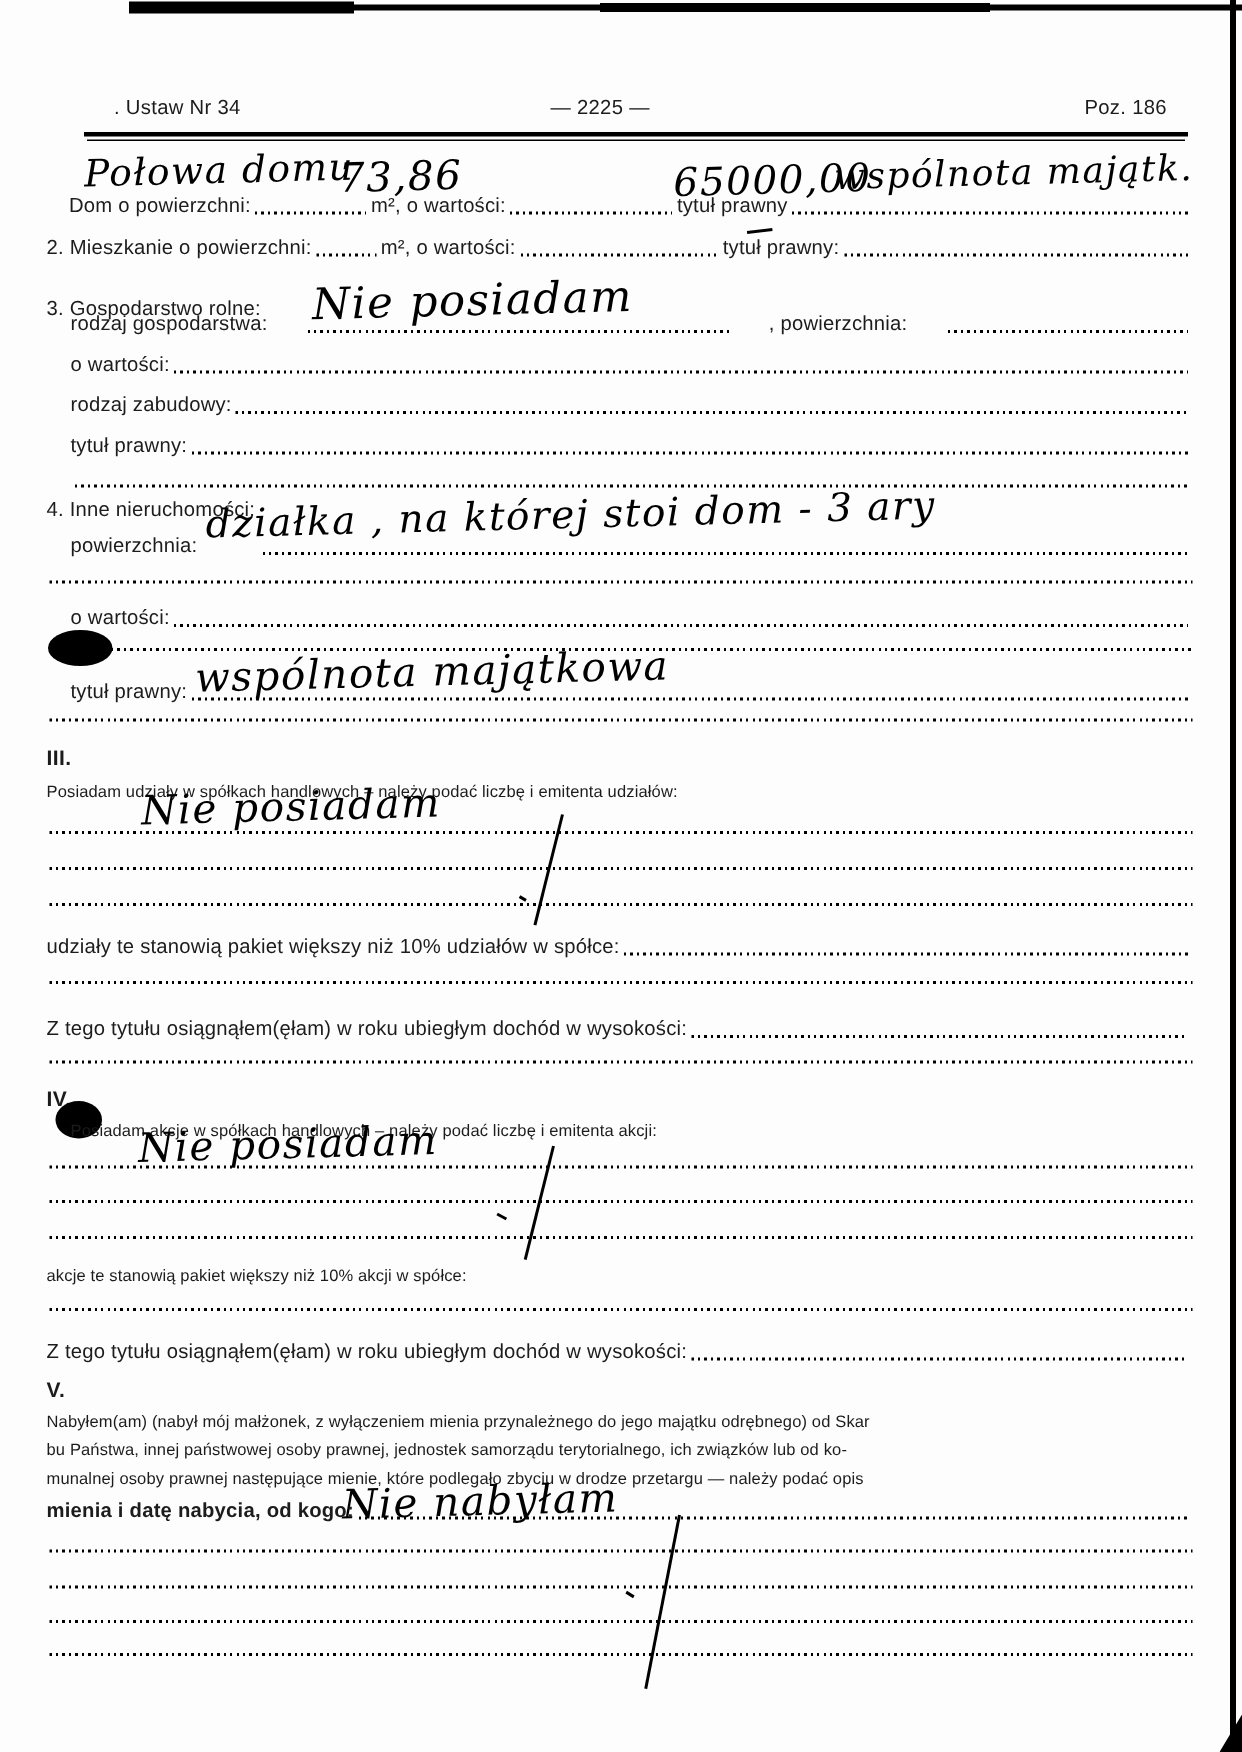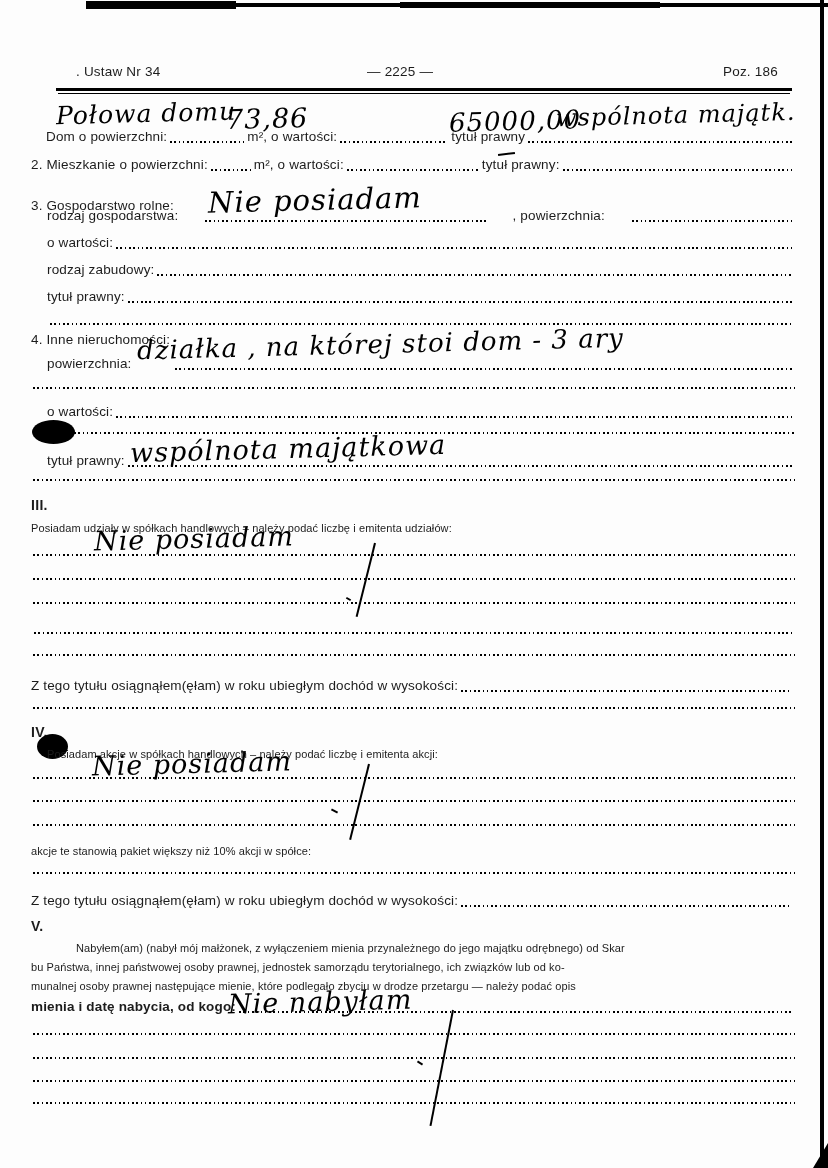--- a/index.html
+++ b/index.html
@@ -115,20 +115,21 @@
 
 <div class="hd" style="top:497px;">III.</div>
 <div class="pl" style="top:520px;">Posiadam udziały w spółkach handlowych – należy podać liczbę i emitenta udziałów:</div>
 <div class="hw" style="left:94px;top:523px;font-size:27px;">Nie posiadam</div>
 <div class="fw" style="top:554px;"></div>
 <div class="fw" style="top:578px;"></div>
 <div class="fw" style="top:602px;"></div>
 <div class="slash" style="left:374px;top:543px;height:76px;transform:rotate(14deg);"></div>
 <div class="art" style="left:346px;top:598px;width:5px;height:2px;transform:rotate(30deg);"></div>
 <div class="prow" style="left:31px;top:622px;">
+  <span class="lbl">udziały te stanowią pakiet większy niż 10% udziałów w spółce:</span>
   <span class="dots"></span>
 </div>
 <div class="fw" style="top:654px;"></div>
 <div class="prow" style="left:31px;top:677px;">
   <span class="lbl">Z tego tytułu osiągnąłem(ęłam) w roku ubiegłym dochód w wysokości:</span>
   <span class="dots"></span>
 </div>
 <div class="fw" style="top:707px;"></div>
 
 <div class="hd" style="top:724px;">IV.</div>
@@ -141,21 +142,21 @@
 <div class="slash" style="left:368px;top:764px;height:78px;transform:rotate(14deg);"></div>
 <div class="art" style="left:331px;top:810px;width:7px;height:2px;transform:rotate(28deg);"></div>
 <div class="pl" style="top:843px;">akcje te stanowią pakiet większy niż 10% akcji w spółce:</div>
 <div class="fw" style="top:872px;"></div>
 <div class="prow" style="left:31px;top:892px;">
   <span class="lbl">Z tego tytułu osiągnąłem(ęłam) w roku ubiegłym dochód w wysokości:</span>
   <span class="dots"></span>
 </div>
 
 <div class="hd" style="top:918px;">V.</div>
-<div class="pl" style="top:940px;margin-left:45px;">Nabyłem(am) (nabył mój małżonek, z wyłączeniem mienia przynależnego do jego majątku odrębnego) od Skar</div>
+<div class="pl" style="top:940px;">Nabyłem(am) (nabył mój małżonek, z wyłączeniem mienia przynależnego do jego majątku odrębnego) od Skar</div>
 <div class="pl" style="top:959px;">bu Państwa, innej państwowej osoby prawnej, jednostek samorządu terytorialnego, ich związków lub od ko-</div>
 <div class="pl" style="top:978px;">munalnej osoby prawnej następujące mienie, które podlegało zbyciu w drodze przetargu — należy podać opis</div>
 <div class="hw" style="left:228px;top:986px;font-size:27px;">Nie nabyłam</div>
 <div class="prow" style="left:31px;top:998px;font-weight:bold;">
   <span class="lbl">mienia i datę nabycia, od kogo:</span>
   <span class="dots"></span>
 </div>
 <div class="fw" style="top:1033px;"></div>
 <div class="fw" style="top:1057px;"></div>
 <div class="fw" style="top:1080px;"></div>

